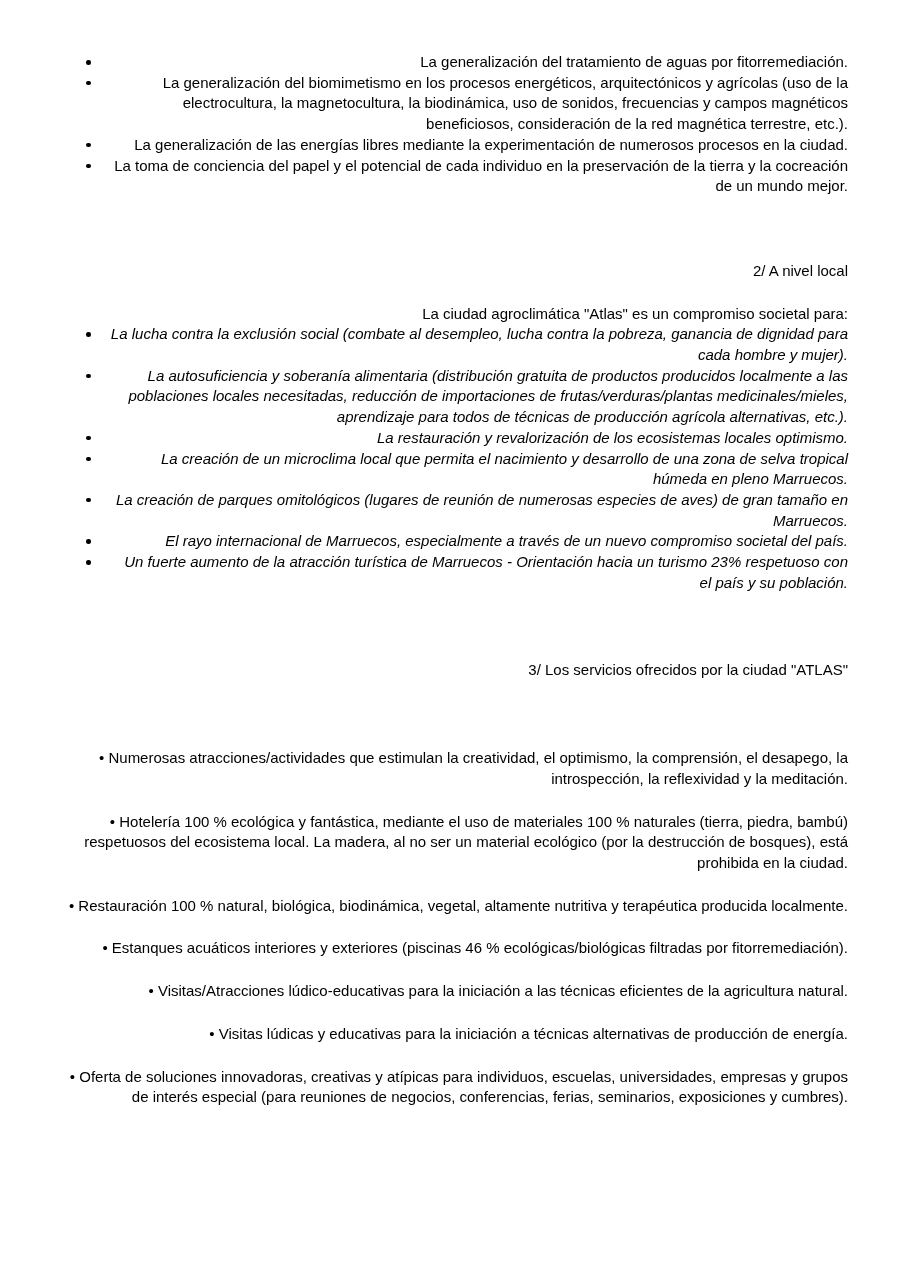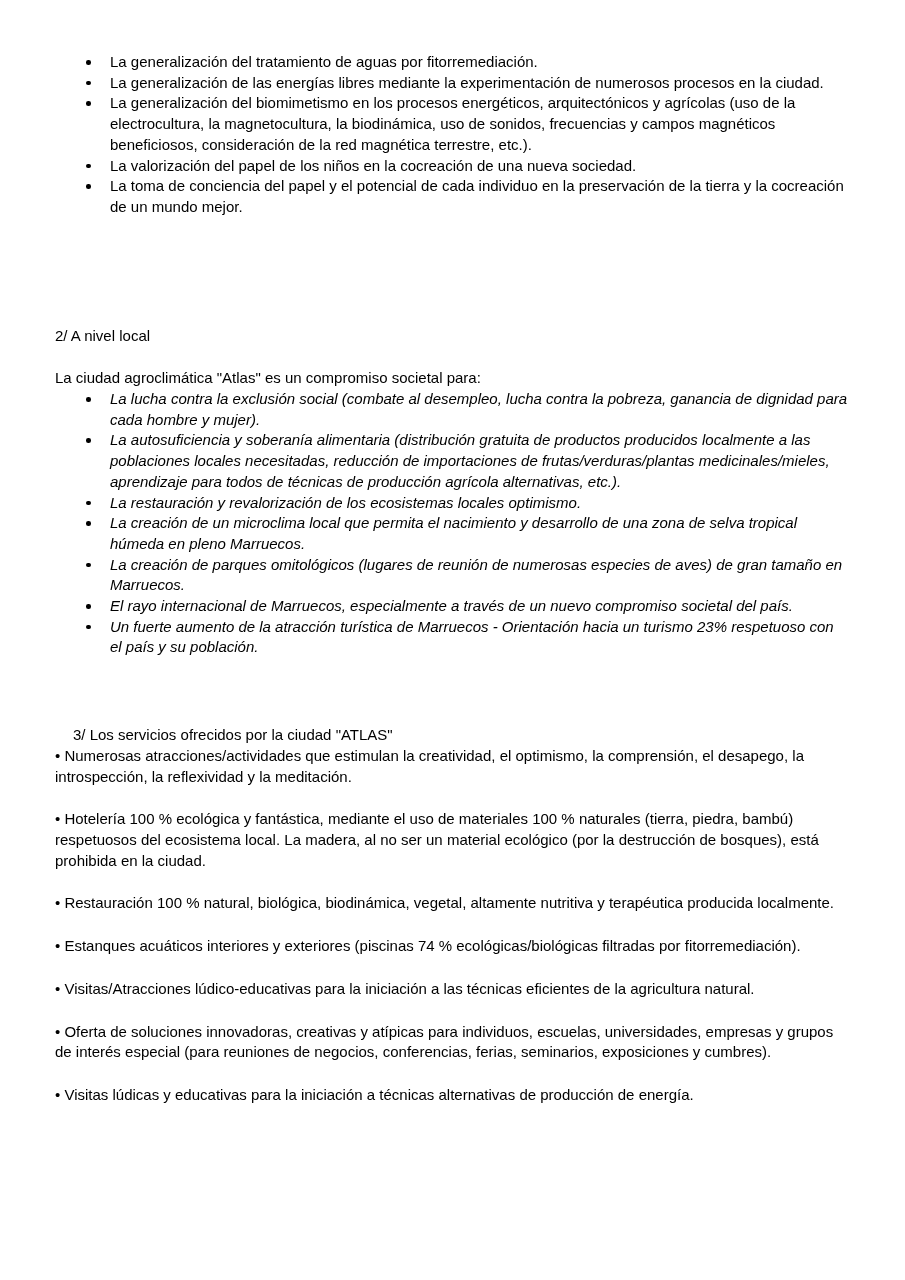--- a/index.html
+++ b/index.html
@@ -15,20 +15,21 @@
     font-family: "Liberation Sans", "DejaVu Sans", sans-serif;
     font-size: 15px;
     line-height: 20.7px;
   }
   .page {
     box-sizing: border-box;
     width: 905px;
     height: 1280px;
     padding: 52px 57px 0 55px;
     background: #ffffff;
+    text-align: right;
   }
   ul.bullet-list {
     list-style: none;
     margin: 0;
     padding: 0 0 0 55px;
   }
   ul.bullet-list li {
     position: relative;
     margin: 0;
   }
@@ -41,37 +42,36 @@
     width: 4.5px;
     height: 4.5px;
     border-radius: 50%;
     background: #000000;
   }
   .heading {
     font-size: 15px;
     font-weight: normal;
     margin: 0;
   }
-  .heading-local { margin-top: 108px; }
+  .heading-local { margin-top: 64px; }
   .intro-para { margin: 22px 0 0 0; }
   .list-local { margin-top: 24px; font-style: italic; }
   .heading-services { margin-top: 67px; margin-left: 18px; }
-  .services { }
+  .services { margin-top: 67px; }
   .services p { margin: 0 0 22px 0; }
 </style>
 </head>
 <body>
 
 <div class="page">
 
   <ul class="bullet-list">
       <li>La generalización del tratamiento de aguas por fitorremediación.</li>
+      <li>La generalización del biomimetismo en los procesos energéticos, arquitectónicos y agrícolas (uso de la electrocultura, la magnetocultura, la biodinámica, uso de sonidos, frecuencias y campos magnéticos beneficiosos, consideración de la red magnética terrestre, etc.).</li>
       <li>La generalización de las energías libres mediante la experimentación de numerosos procesos en la ciudad.</li>
-      <li>La generalización del biomimetismo en los procesos energéticos, arquitectónicos y agrícolas (uso de la electrocultura, la magnetocultura, la biodinámica, uso de sonidos, frecuencias y campos magnéticos beneficiosos, consideración de la red magnética terrestre, etc.).</li>
-      <li>La valorización del papel de los niños en la cocreación de una nueva sociedad.</li>
       <li>La toma de conciencia del papel y el potencial de cada individuo en la preservación de la tierra y la cocreación de un mundo mejor.</li>
     </ul>
 
   <div class="heading heading-local">2/ A nivel local</div>
 
   <p class="intro-para">La ciudad agroclimática "Atlas" es un compromiso societal para:</p>
 
   <ul class="bullet-list list-local">
       <li>La lucha contra la exclusión social (combate al desempleo, lucha contra la pobreza, ganancia de dignidad para cada hombre y mujer).</li>
       <li>La autosuficiencia y soberanía alimentaria (distribución gratuita de productos producidos localmente a las poblaciones locales necesitadas, reducción de importaciones de frutas/verduras/plantas medicinales/mieles, aprendizaje para todos de técnicas de producción agrícola alternativas, etc.).</li>
@@ -81,19 +81,19 @@
       <li>El rayo internacional de Marruecos, especialmente a través de un nuevo compromiso societal del país.</li>
       <li>Un fuerte aumento de la atracción turística de Marruecos - Orientación hacia un turismo 23% respetuoso con el país y su población.</li>
     </ul>
 
   <div class="heading heading-services">3/ Los servicios ofrecidos por la ciudad "ATLAS"</div>
 
   <div class="services">
       <p>• Numerosas atracciones/actividades que estimulan la creatividad, el optimismo, la comprensión, el desapego, la introspección, la reflexividad y la meditación.</p>
       <p>• Hotelería 100 % ecológica y fantástica, mediante el uso de materiales 100 % naturales (tierra, piedra, bambú) respetuosos del ecosistema local. La madera, al no ser un material ecológico (por la destrucción de bosques), está prohibida en la ciudad.</p>
       <p>• Restauración 100 % natural, biológica, biodinámica, vegetal, altamente nutritiva y terapéutica producida localmente.</p>
-      <p>• Estanques acuáticos interiores y exteriores (piscinas 74 % ecológicas/biológicas filtradas por fitorremediación).</p>
+      <p>• Estanques acuáticos interiores y exteriores (piscinas 46 % ecológicas/biológicas filtradas por fitorremediación).</p>
       <p>• Visitas/Atracciones lúdico-educativas para la iniciación a las técnicas eficientes de la agricultura natural.</p>
+      <p>• Visitas lúdicas y educativas para la iniciación a técnicas alternativas de producción de energía.</p>
       <p>• Oferta de soluciones innovadoras, creativas y atípicas para individuos, escuelas, universidades, empresas y grupos de interés especial (para reuniones de negocios, conferencias, ferias, seminarios, exposiciones y cumbres).</p>
-      <p>• Visitas lúdicas y educativas para la iniciación a técnicas alternativas de producción de energía.</p>
     </div>
 
 </div>
 
 </body></html>

